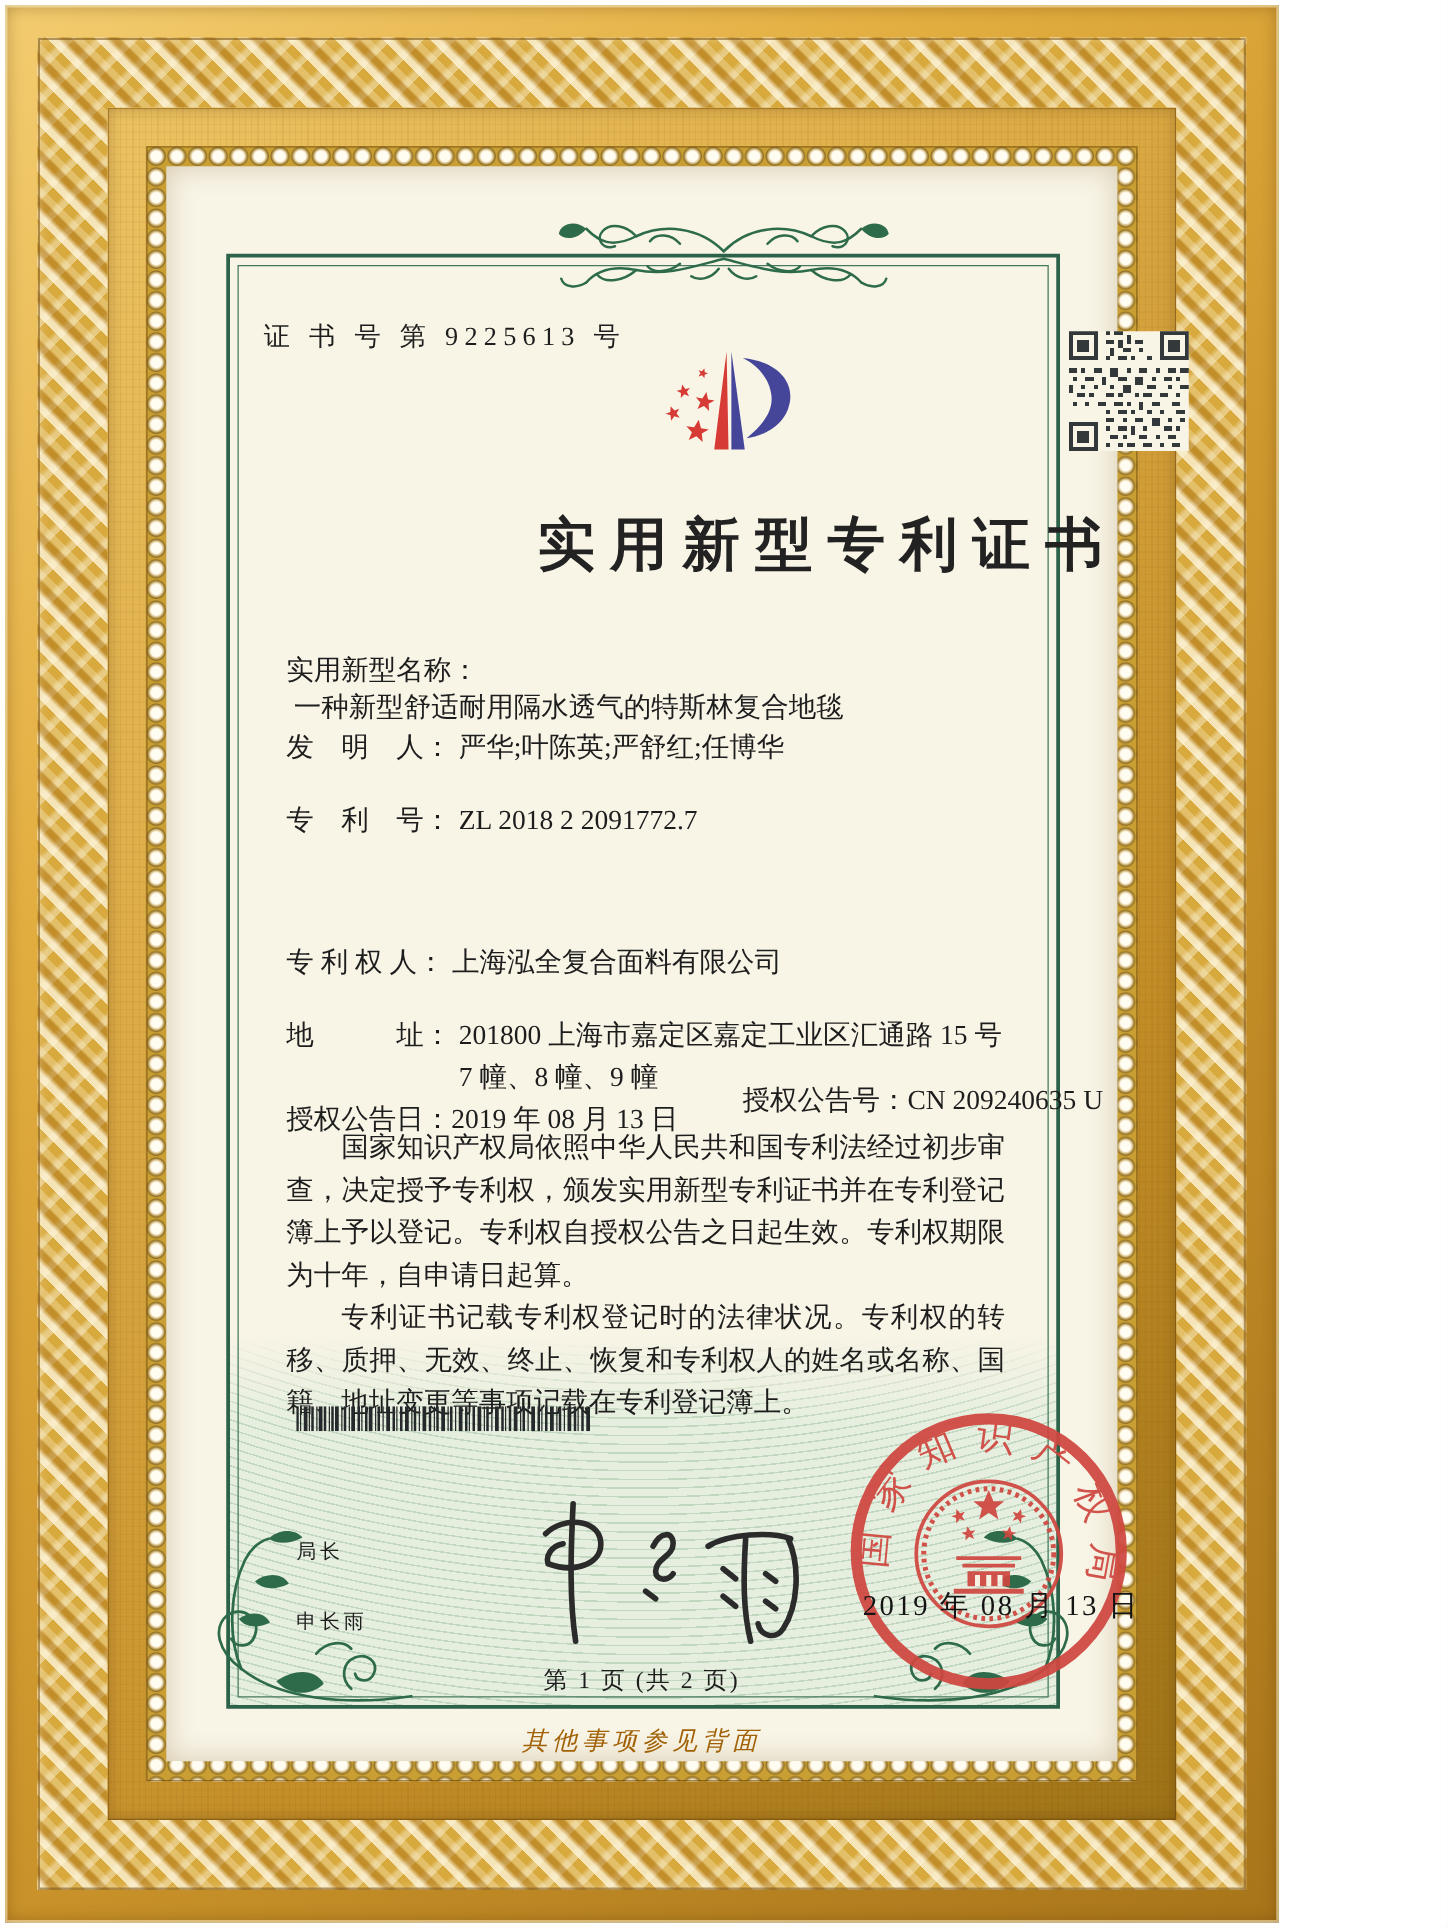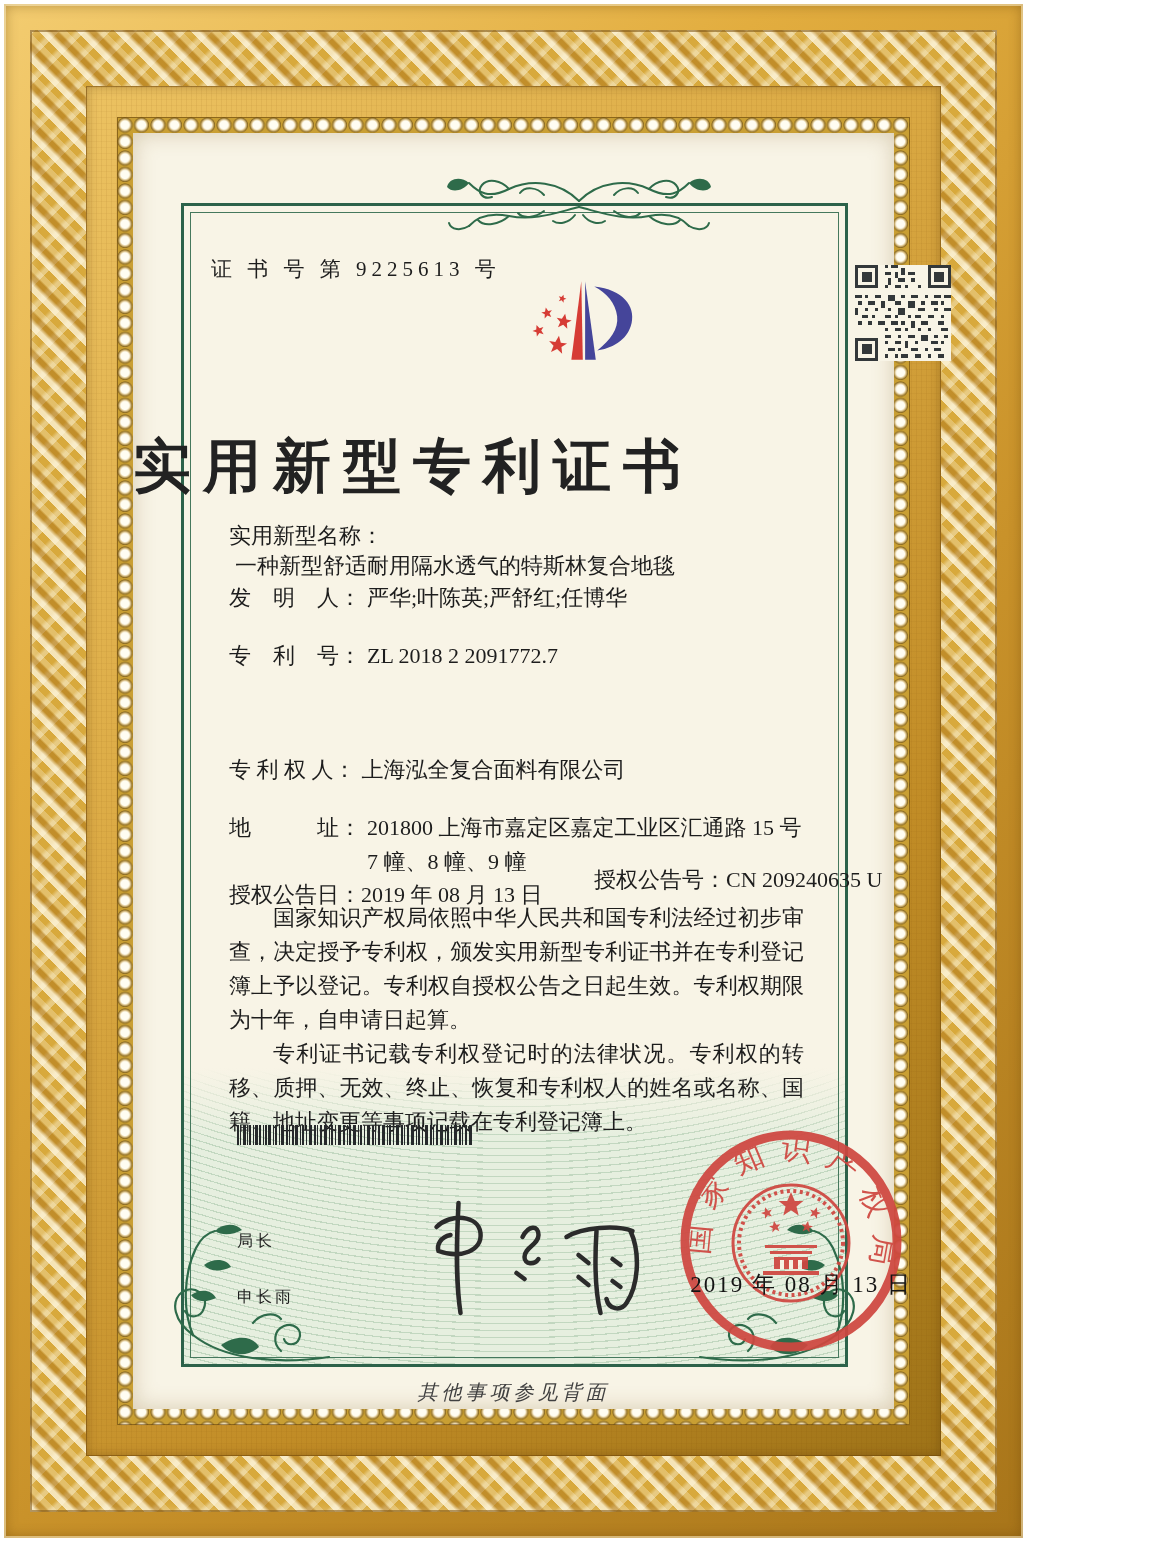--- a/index.html
+++ b/index.html
@@ -35,33 +35,33 @@
   .green-fade{position:absolute;left:0;right:0;top:0;height:70px;
     background:linear-gradient(#f8f4e6, rgba(248,244,230,0));}
   .gborder-outer{position:absolute;left:48px;right:46px;top:70px;bottom:42px;
     border:3px solid #2c624a;z-index:2;pointer-events:none;}
   .gborder-inner{position:absolute;left:57px;right:55px;top:79px;bottom:51px;
     border:1px solid #45785d;z-index:2;pointer-events:none;}
   .orn{position:absolute;z-index:3;}
   
   .abs{position:absolute;z-index:4;color:#1d1d1d;}
   .certno{left:78px;top:122px;font-size:21px;letter-spacing:5px;}
-  .title{left:0;right:0;top:272px;text-align:left;font-size:58px;font-weight:600;letter-spacing:12px;color:#222;margin-top:23px;}
+  .title{left:0;right:0;top:272px;text-align:right;font-size:46px;font-weight:600;letter-spacing:12px;color:#222;}
   .row{left:96px;right:88px;font-size:22px;line-height:30px;display:flex;align-items:flex-start;}
   .row .lab{white-space:pre;flex:none;}
   .row .val{flex:1 1 auto;margin-left:6px;}
   .r1{top:388px;flex-direction:column;} .r2{top:450px;} .r3{top:508px;} .r4{top:565px;} .r5{top:622px;} .r6{top:678px;line-height:34px;}
   .r7{top:732px;} .r7 .pair2{position:absolute;left:365px;top:0;white-space:nowrap;}
   .r7 .pair1{white-space:nowrap;margin-top:15px;}
   .paras{left:96px;right:90px;top:768px;font-size:22px;line-height:34px;text-align:justify;}
   .paras p{margin:0;text-indent:2em;}
   .director{left:104px;font-size:16px;letter-spacing:3px;z-index:5;}
   .d1{top:1098px;} .d2{top:1154px;}
   .pageinfo{left:0;right:0;top:1198px;text-align:center;font-size:19px;letter-spacing:2px;}
-  .backnote{left:0;right:0;top:1246px;text-align:center;font-size:20px;letter-spacing:4px;font-style:italic;color:#404040;}
+  .backnote{left:0;right:0;top:1246px;text-align:center;font-size:20px;letter-spacing:4px;font-style:italic;color:#a16207;}
   .sig{left:285px;top:1052px;z-index:5;}
   .sealwrap{left:538px;top:988px;z-index:5;opacity:.93;}
   .sealdate{left:540px;top:1136px;width:256px;text-align:center;font-size:23px;letter-spacing:2px;color:#141414;z-index:6;}
   .qr{left:722px;top:132px;}
   .logo{left:385px;top:126px;}
   .barcode{left:104px;top:992px;z-index:5;}
 </style>
 </head>
 <body>
 
@@ -385,15 +385,16 @@
         <rect x="92" y="150" width="56" height="4"></rect>
       </g>
       <g fill="#f8f4e6">
         <rect x="109" y="139" width="4" height="9"></rect>
           <rect x="118" y="139" width="4" height="9"></rect>
           <rect x="127" y="139" width="4" height="9"></rect>
       </g>
     </svg>
     <div class="abs sealdate">2019 年 08 月 13 日</div>
 
+    <div class="abs pageinfo">第 1 页 (共 2 页)</div>
     <div class="abs backnote">其他事项参见背面</div>
   </div>
 </div>
 
 </body></html>

